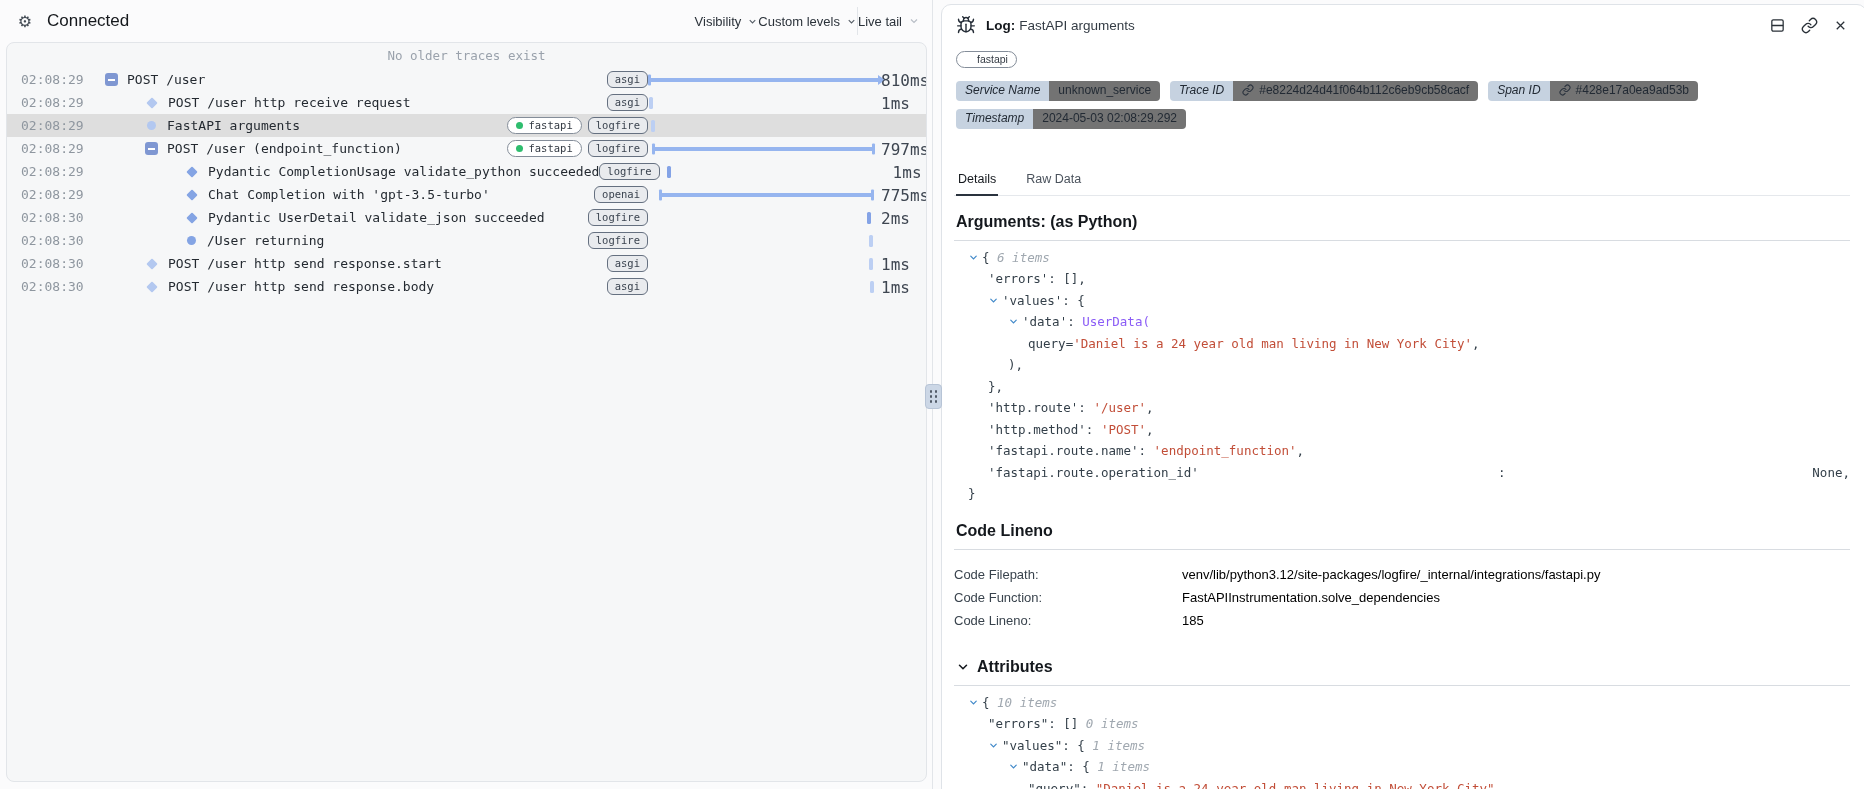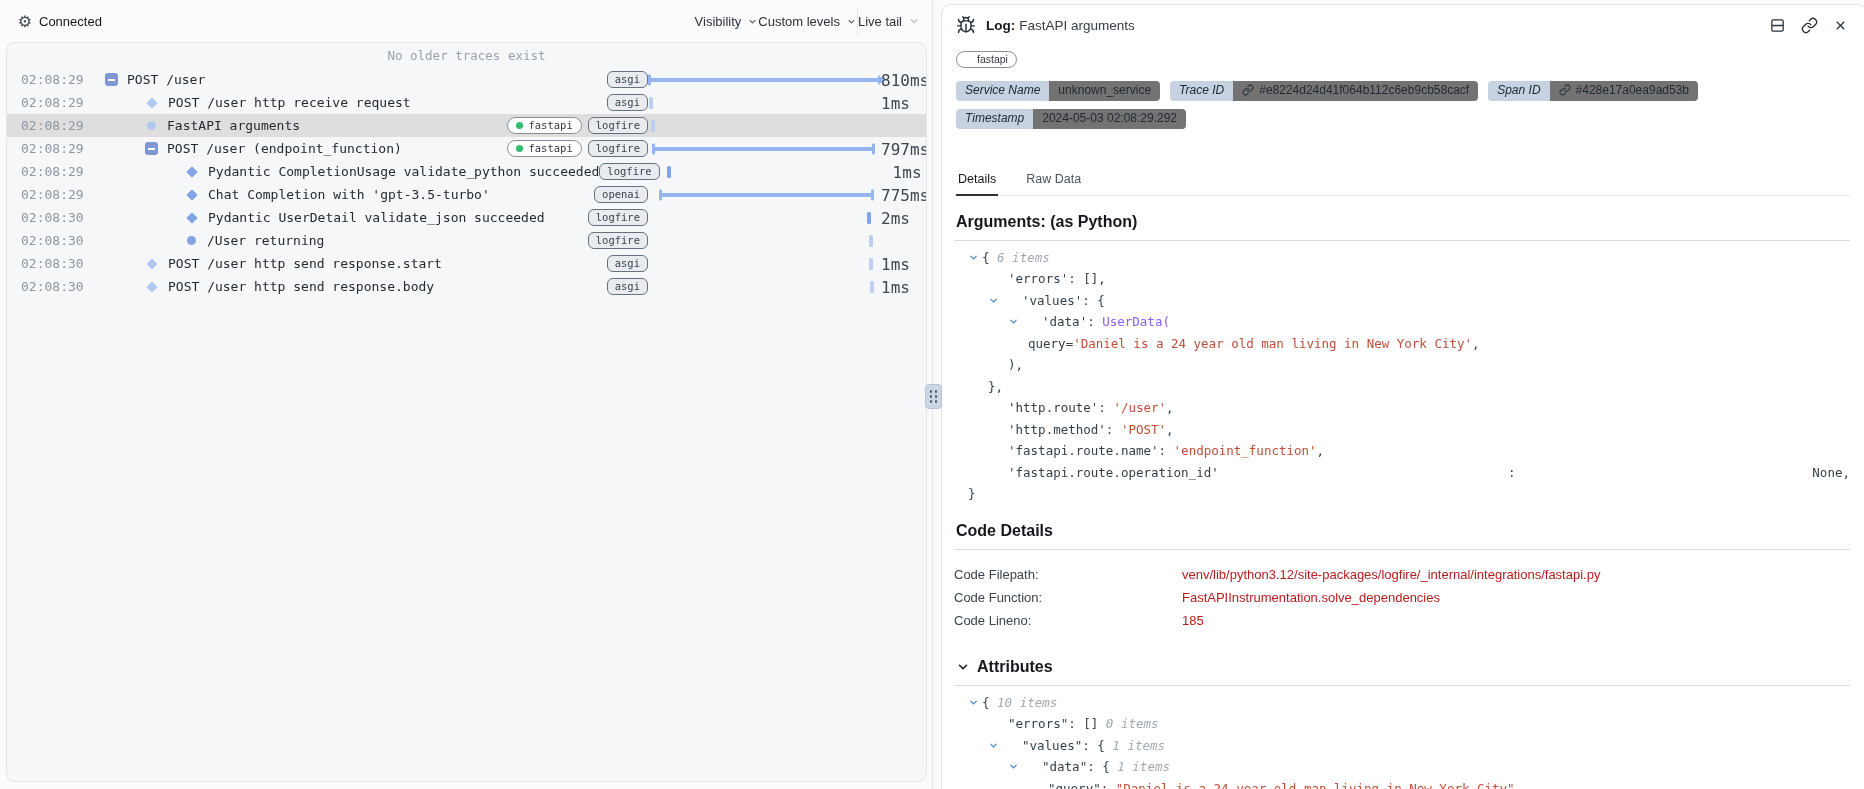--- a/index.html
+++ b/index.html
@@ -5,21 +5,21 @@
   * { margin:0; padding:0; box-sizing:border-box; }
   html,body { width:1864px; height:789px; overflow:hidden; background:#fbfbfc;
     font-family:"Liberation Sans", sans-serif; }
 
   
   .left-region { position:absolute; left:0; top:0; width:933px; height:789px;
     border-right:1px solid #e2e5e9; background:#fbfbfc; }
   .toolbar { height:42px; display:flex; align-items:center; padding:0 12px; }
   .gear-btn { width:26px; height:26px; display:flex; align-items:center; justify-content:center;
     font-size:16px; color:#434b54; cursor:pointer; }
-  .conn-label { margin-left:1px; font-size:13px; color:#15181c;text-align:center; }
+  .conn-label { margin-left:9px; font-size:17px; color:#15181c;text-align:center; }
   .toolbar-right { margin-left:auto; display:flex; align-items:center; }
   .dropdown { display:flex; align-items:center; gap:6px; font-size:13px; color:#2b323a; cursor:pointer; }
   .dropdown svg { stroke:#555d66; }
   .dropdown.muted-chev svg { stroke:#b8bec6; }
   .v-divider { width:1px; height:28px; background:#e2e5e9; }
 
   .trace-container { position:absolute; left:6px; top:42px; width:921px; height:740px;
     background:#f6f7f8; border:1px solid #e2e5e9; border-radius:8px; overflow:hidden; }
   .banner { height:25px; line-height:25px; text-align:center;
     font-family:"DejaVu Sans Mono", monospace; font-size:12.5px; color:#9aa2ac; }
@@ -76,28 +76,28 @@
   .tab { padding:5px 2px 8px; font-size:12.5px; color:#4a525c; cursor:pointer; }
   .tab.active { color:#14181d; border-bottom:2.5px solid #2a333e; margin-bottom:-1px; }
   .section-h { font-size:16px; font-weight:bold; color:#14181d; margin:17px 0 0 2px;
     display:flex; align-items:center; gap:7px; }
   .section-h .sec-chev { display:inline-flex; color:#14181d; cursor:pointer; }
   .hr { border-top:1px solid #d8dce1; margin-top:9px; }
   .tree { font-family:"DejaVu Sans Mono", monospace; font-size:12.5px; margin-top:6px; }
   .tree-line { line-height:21.5px; white-space:pre; display:flex; align-items:center; }
   .chev-tree { display:inline-flex; width:14px; flex:none; color:#4189c9; cursor:pointer; }
   .tk-pun { color:#333f49; }
-  .tk-key { color:#333f49;margin-left:20px; }
+  .tk-key { color:#333f49; }
   .tk-str { color:#c24e38; }
   .tk-cls { color:#8b5cf6; }
   .tk-meta { color:#a0a8b0; font-style:italic; }
   .code-table { margin-top:13px; font-size:13px; }
   .code-row { line-height:23px; display:flex; }
   .code-label { width:228px; flex:none; color:#39434d; }
-  .code-value { color:#b91c1c; }
+  .code-value { color:#000000; }
   .attr-gap { margin-top:26px; }
 </style>
 </head>
 <body>
 
 <div class="left-region">
   <div class="toolbar">
     <div class="gear-btn">⚙</div>
     <span class="conn-label">Connected</span>
     <div class="toolbar-right">
@@ -416,21 +416,21 @@
       <div class="tree-line" style="padding-left: 74px;"><span class="tk-pun">query=</span><span class="tk-str">'Daniel is a 24 year old man living in New York City'</span><span class="tk-pun">,</span></div>
       <div class="tree-line" style="padding-left: 54px;"><span class="tk-pun">),</span></div>
       <div class="tree-line" style="padding-left: 34px;"><span class="tk-pun">},</span></div>
       <div class="tree-line" style="padding-left: 34px;"><span class="tk-key">'http.route'</span><span class="tk-pun">: </span><span class="tk-str">'/user'</span><span class="tk-pun">,</span></div>
       <div class="tree-line" style="padding-left: 34px;"><span class="tk-key">'http.method'</span><span class="tk-pun">: </span><span class="tk-str">'POST'</span><span class="tk-pun">,</span></div>
       <div class="tree-line" style="padding-left: 34px; text-align: right;"><span class="tk-key">'fastapi.route.name'</span><span class="tk-pun">: </span><span class="tk-str">'endpoint_function'</span><span class="tk-pun">,</span></div>
       <div class="tree-line" style="padding-left: 34px; justify-content: space-between;"><span class="tk-key">'fastapi.route.operation_id'</span><span class="tk-pun">: </span><span class="tk-pun">None,</span></div>
       <div class="tree-line" style="padding-left: 14px;"><span class="tk-pun">}</span></div>
     </div>
 
-  <div class="section-h">Code Details</div>
+  <div class="section-h">Code Lineno</div>
   <div class="hr"></div>
   <div class="code-table" id="code-table">
       <div class="code-row">
         <span class="code-label">Code Filepath:</span>
         <span class="code-value">venv/lib/python3.12/site-packages/logfire/_internal/integrations/fastapi.py</span>
       </div>
       <div class="code-row">
         <span class="code-label">Code Function:</span>
         <span class="code-value">FastAPIInstrumentation.solve_dependencies</span>
       </div>

